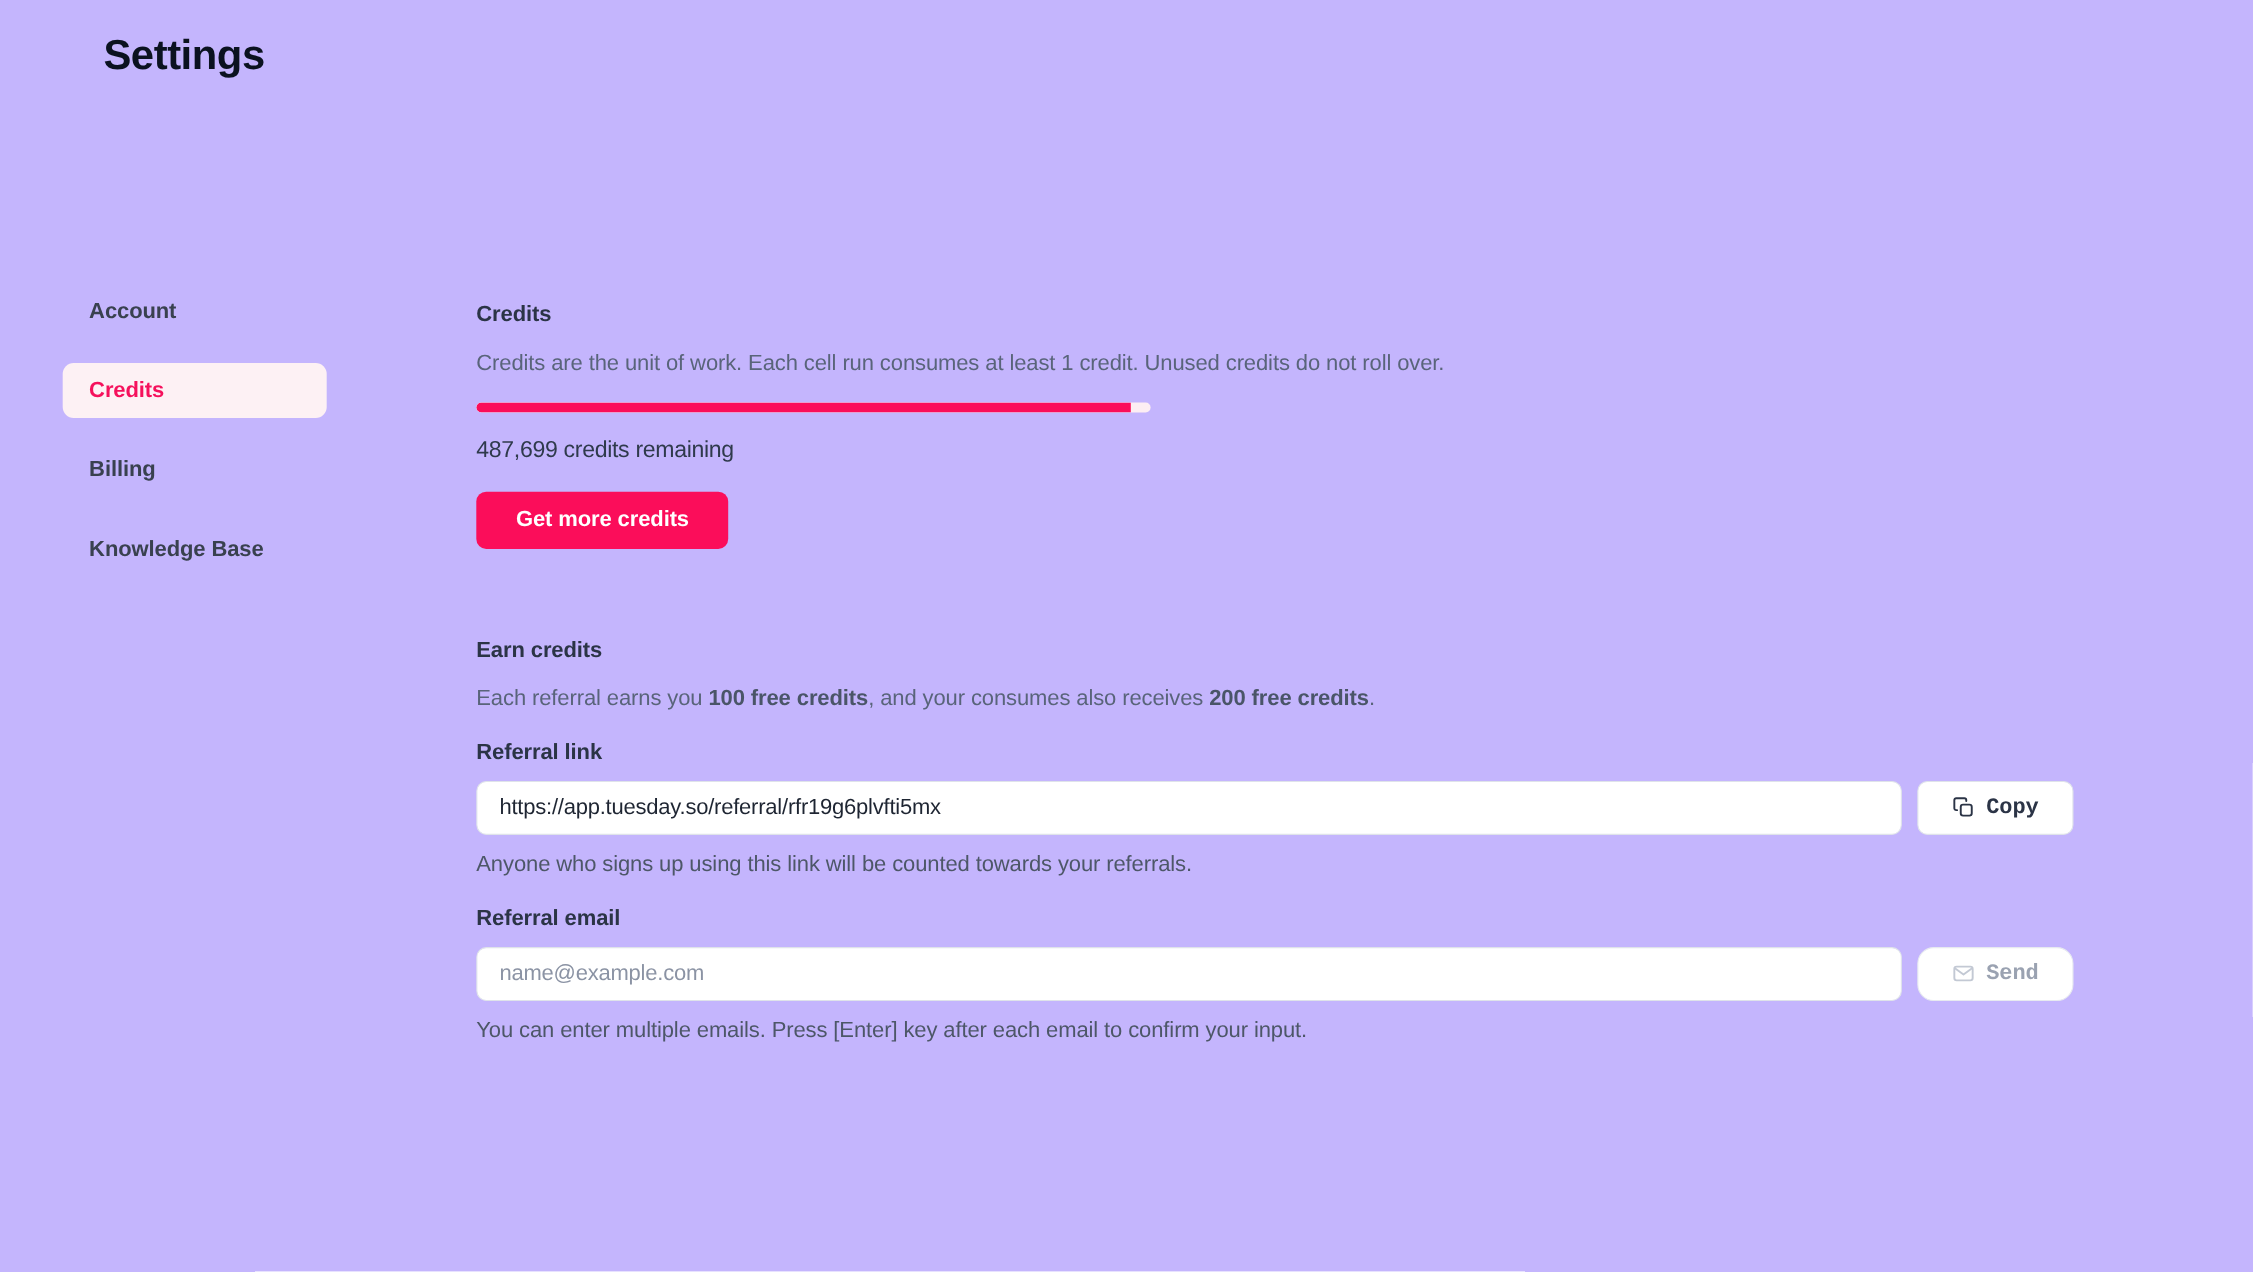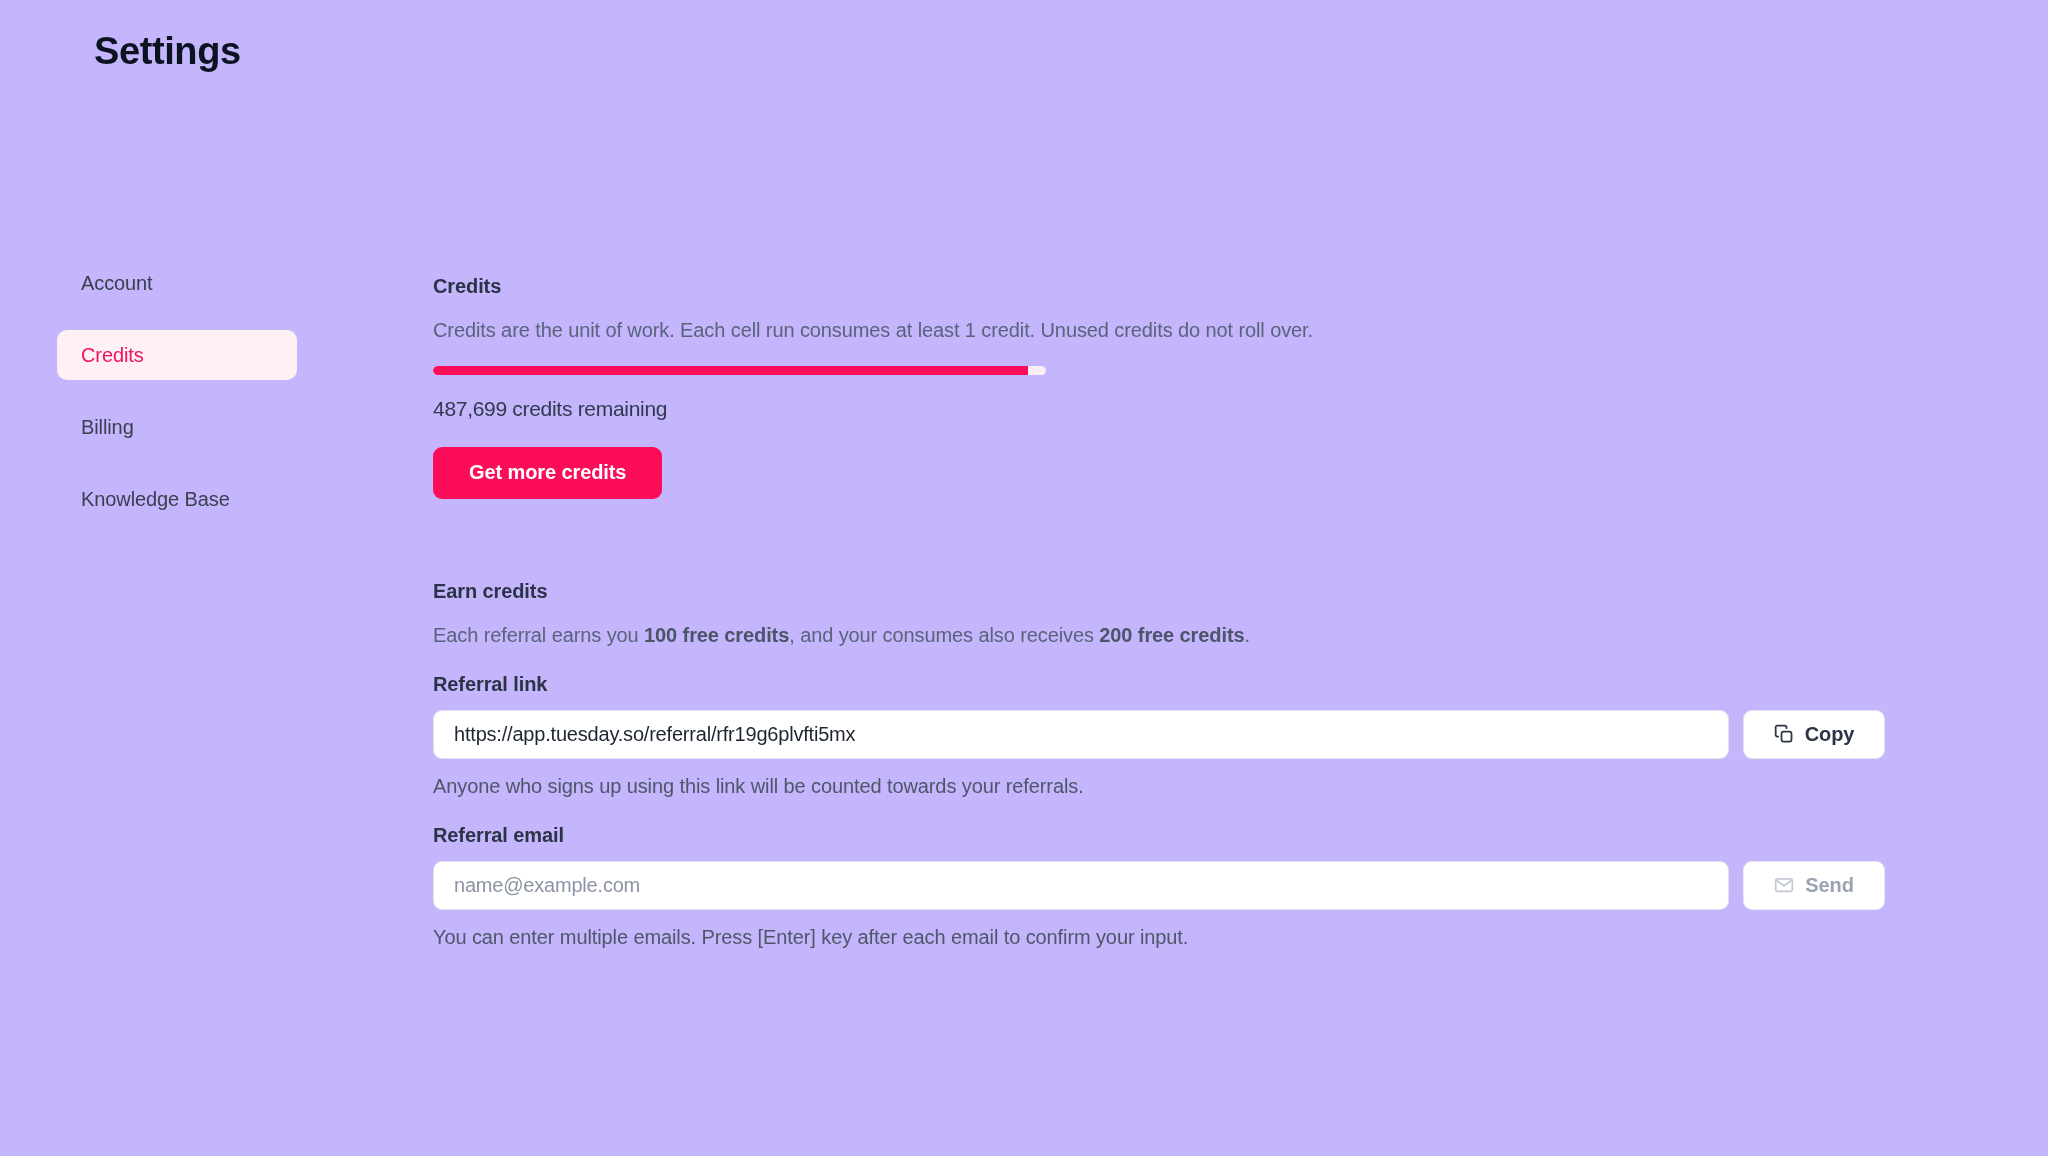--- a/index.html
+++ b/index.html
@@ -32,21 +32,21 @@
     display: flex;
     align-items: center;
     height: 50px;
     padding: 0 24px;
     border-radius: 10px;
     margin-bottom: 22px;
     cursor: pointer;
   }
   .nav-item .nav-label {
     font-size: 20px;
-    font-weight: 400;
+    font-weight: 700;
     color: #39414f;
     letter-spacing: -0.1px;
   }
   .nav-item.active { background: #fdf1f4; }
   .nav-item.active .nav-label { color: #f5115c; }
 
   
   .content {
     position: absolute;
     left: 433px; top: 258px;
@@ -144,31 +144,32 @@
     display: inline-flex;
     align-items: center;
     justify-content: center;
     gap: 11px;
     height: 49px;
     padding: 0 22px;
     min-width: 142px;
     border: 1px solid #dfe3ea;
     border-radius: 9px;
     background: #ffffff;
-    font-family: Liberation Sans, sans-serif;
+    font-family: Liberation Mono, monospace;
     font-size: 20px;
     font-weight: 700;
     color: #2b3446;
     letter-spacing: -0.1px;
     cursor: pointer;
   }
   .ghost-btn.disabled {
     color: #9aa2b1;
     border-color: #e7eaf0;
     cursor: default;
+    border-radius: 15px;
   }
   .ghost-btn svg { display: block; }
 
   .helper-text {
     margin-top: 16px;
     font-size: 20px;
     color: #4d5768;
     letter-spacing: -0.1px;
   }
 </style>

